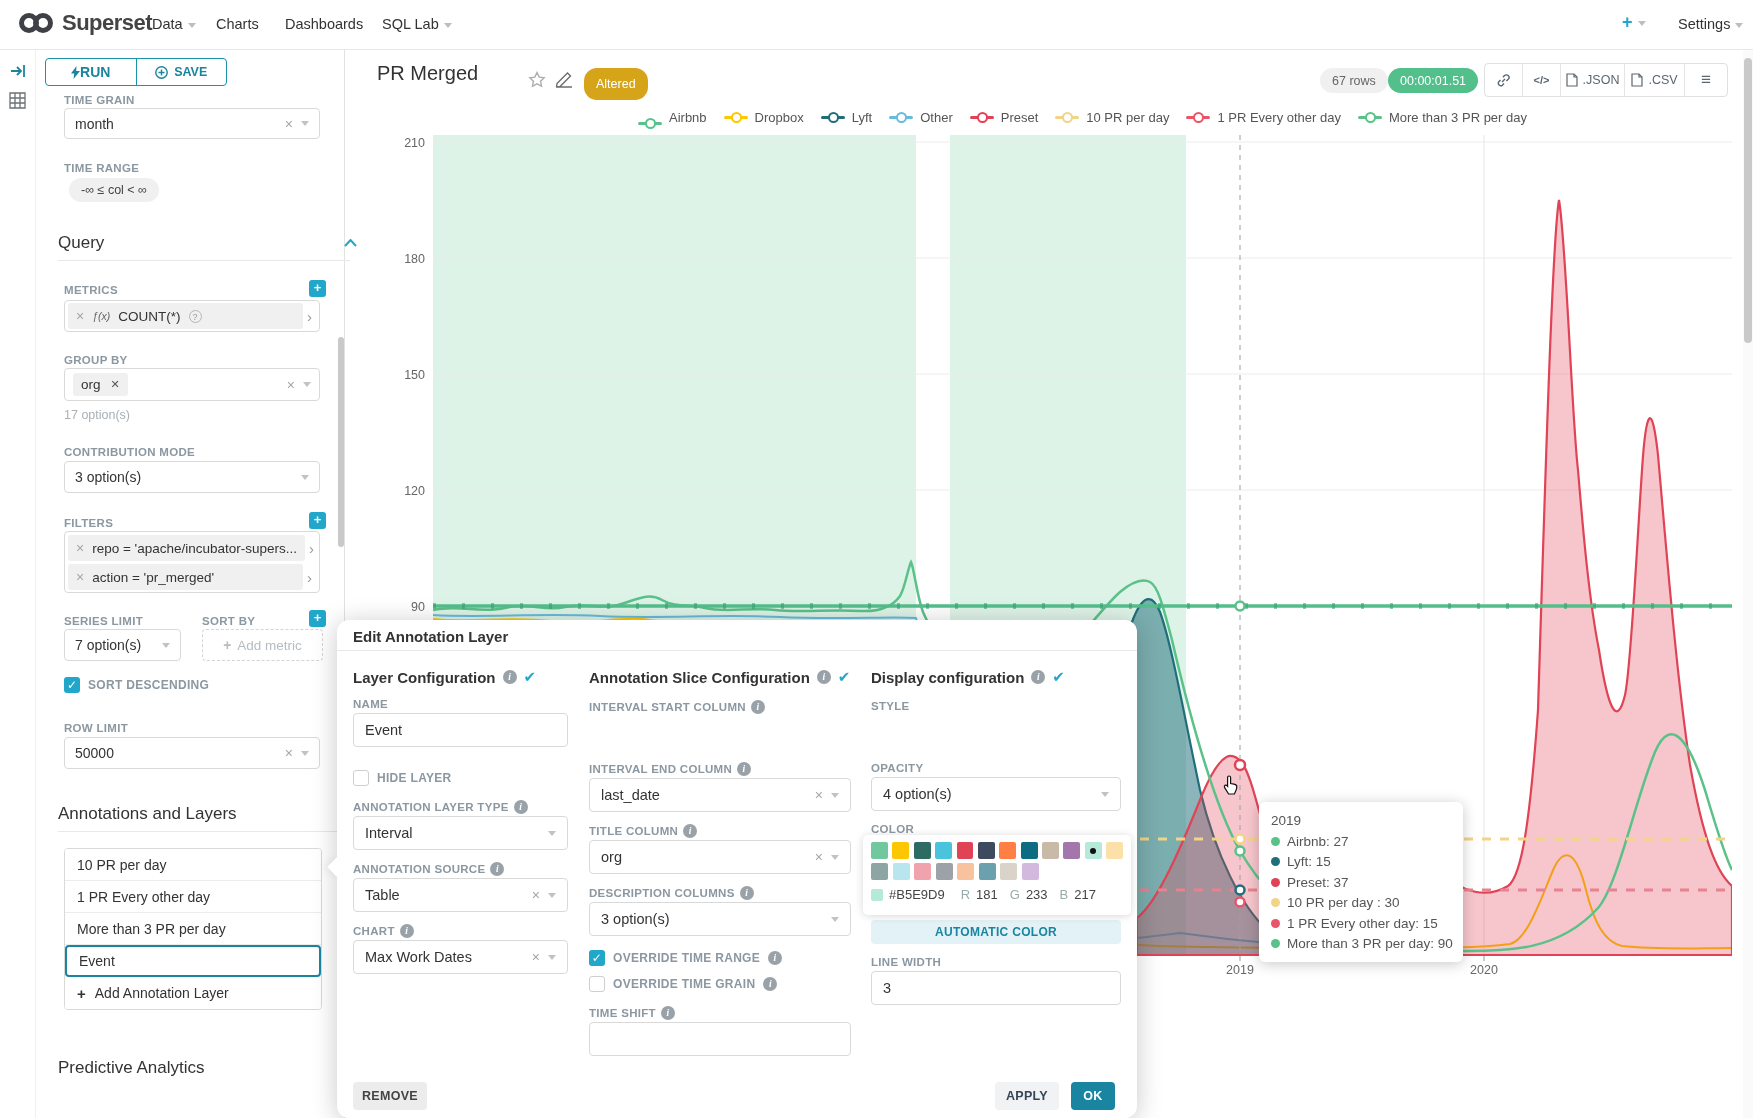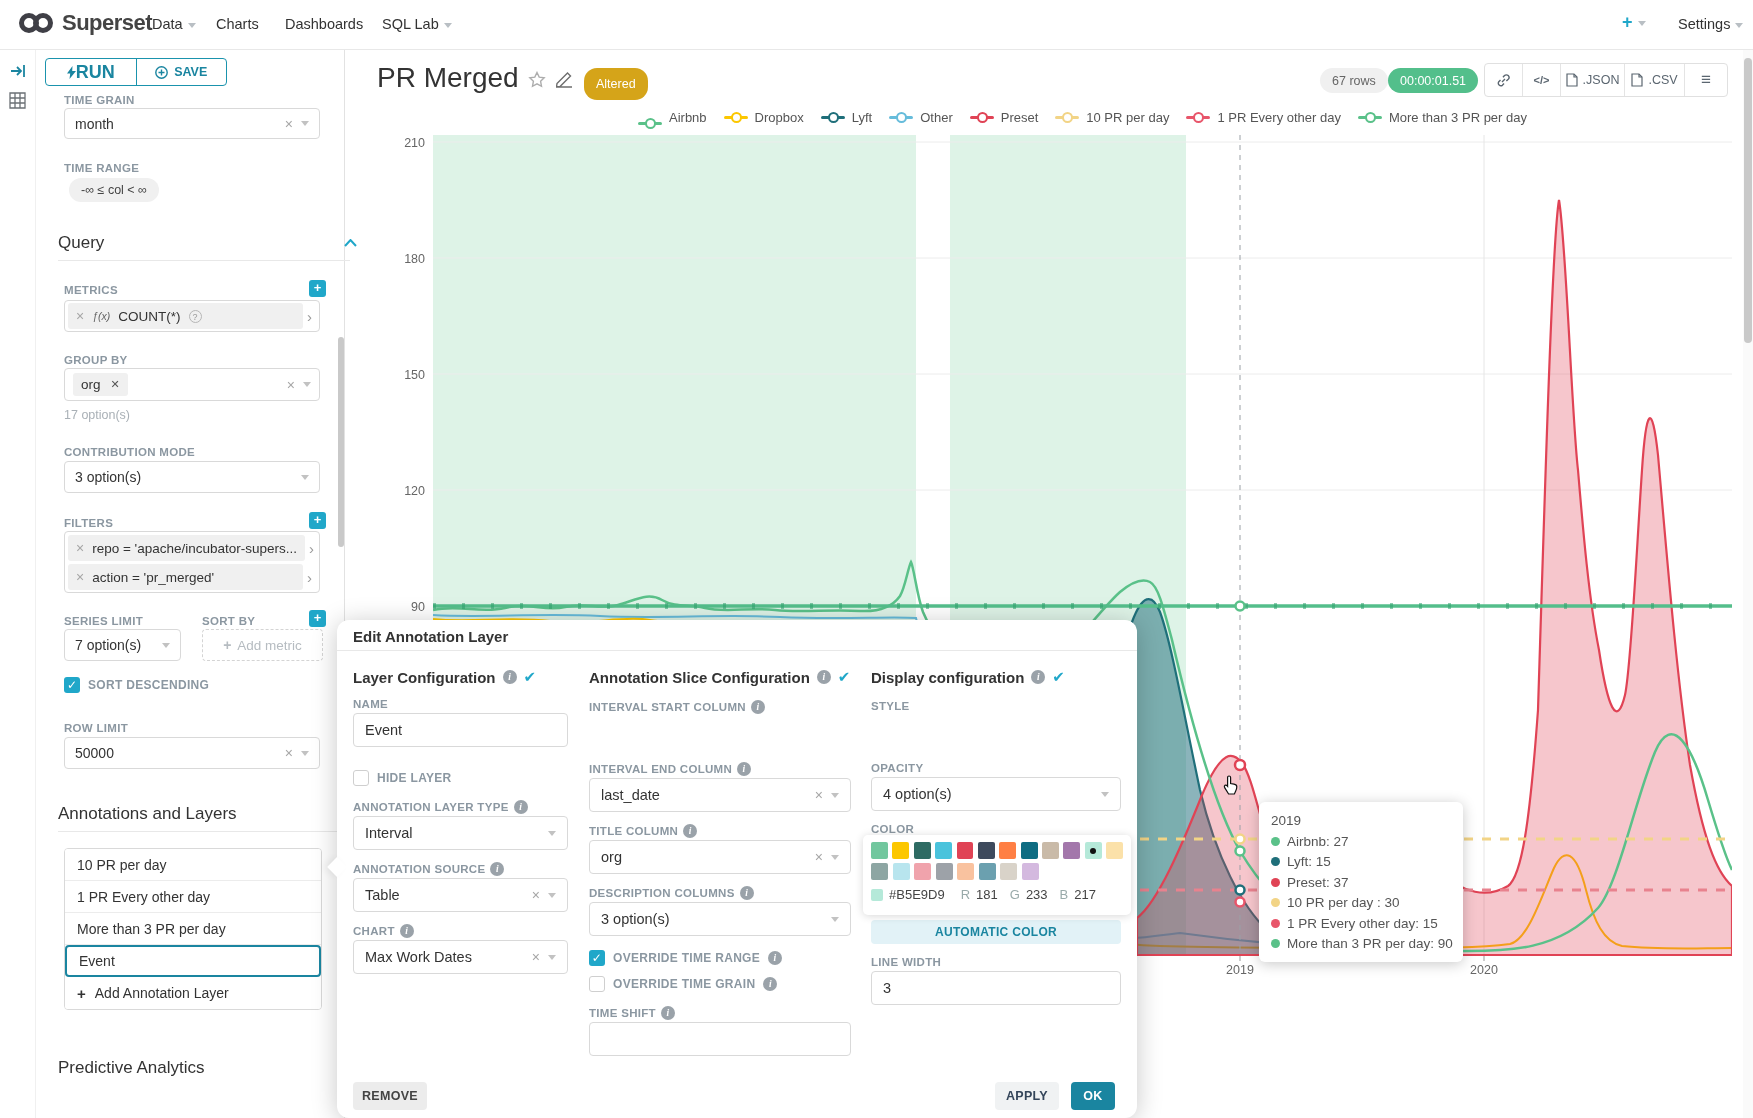--- a/index.html
+++ b/index.html
@@ -96,21 +96,21 @@
     <path d="M2 9h9M8 5l4 4-4 4M15 3v12" stroke="#1A85A0" stroke-width="1.8" fill="none"></path>
   </svg>
   <svg class="abs" style="left:9px;top:42px" width="17" height="17" viewBox="0 0 17 17">
     <path d="M1 1h15v15H1zM1 6h15M1 11h15M6 1v15M11 1v15" stroke="#6B7075" stroke-width="1.3" fill="none"></path>
   </svg>
 </div>
 
 <div id="sidebar">
 
   <div class="abs" style="left:9px;top:8px;width:182px;height:28px;border:1px solid #1A93AD;border-radius:4px;display:flex;z-index:2">
-    <div style="flex:1;display:flex;align-items:center;justify-content:center;border-right:1px solid #1A93AD;font-size:18px;font-weight:bold;color:#1A85A0;cursor:pointer">
+    <div style="flex:1;display:flex;align-items:center;justify-content:center;border-right:1px solid #1A93AD;font-size:14px;font-weight:bold;color:#1A85A0;cursor:pointer">
       <svg width="9" height="13" viewBox="0 0 9 13">
           <path d="M5.5 0 0 7.5h3.2L2.5 13 9 5H5.2L5.5 0z" fill="#1A85A0"></path>
         </svg>
       <span>RUN</span>
     </div>
     <div style="flex:1;display:flex;align-items:center;justify-content:center;gap:6px;font-size:12.5px;font-weight:bold;color:#1A85A0;cursor:pointer">
       <svg width="13" height="13" viewBox="0 0 13 13">
           <circle cx="6.5" cy="6.5" r="5.7" fill="none" stroke="#1A85A0" stroke-width="1.4"></circle>
           <path d="M6.5 3.5v6M3.5 6.5h6" stroke="#1A85A0" stroke-width="1.4"></path>
         </svg>
@@ -234,21 +234,21 @@
   </div>
 
   <div class="shead" style="left:22px;top:1008px">Predictive Analytics</div>
   <svg class="abs" style="left:308px;top:1014px" width="13" height="8" viewBox="0 0 13 8">
       <polyline class="chev" points="1,1 6.5,7 12,1"></polyline>
     </svg>
 
   <div class="sb-thumb" style="left:302px;top:287px;width:6px;height:210px;border-radius:3px"></div>
 </div>
 
-<div class="abs" style="left:377px;top:62px;font-size:28px;color:#333;z-index:3">PR Merged</div>
+<div class="abs" style="left:377px;top:62px;font-size:20px;color:#333;z-index:3">PR Merged</div>
 <svg class="abs" style="left:528px;top:71px;z-index:3" width="18" height="18" viewBox="0 0 18 18">
   <path d="M9 1.5l2.2 4.6 5 .7-3.6 3.5.9 5-4.5-2.4-4.5 2.4.9-5L1.8 6.8l5-.7z" fill="none" stroke="#ADADAD" stroke-width="1.4"></path>
 </svg>
 <svg class="abs" style="left:556px;top:71px;z-index:3" width="17" height="17" viewBox="0 0 17 17">
   <path d="M1 16h15M1 12.5L11.5 2l3 3L4 15.5l-3.5.5z" fill="none" stroke="#6E6E6E" stroke-width="1.4"></path>
 </svg>
 <div class="pill" style="left:584px;top:68px;height:32px;padding:8px 12px;background:#D5A419;color:#fff;z-index:3">Altered</div>
 
 <div class="pill" style="left:1320px;top:68px;height:25px;padding:0 12px;background:#F0F0F0;color:#666;z-index:3">67 rows</div>
 <div class="pill" style="left:1388px;top:68px;height:25px;padding:0 12px;background:#53BF8B;color:#fff;z-index:3">00:00:01.51</div>

